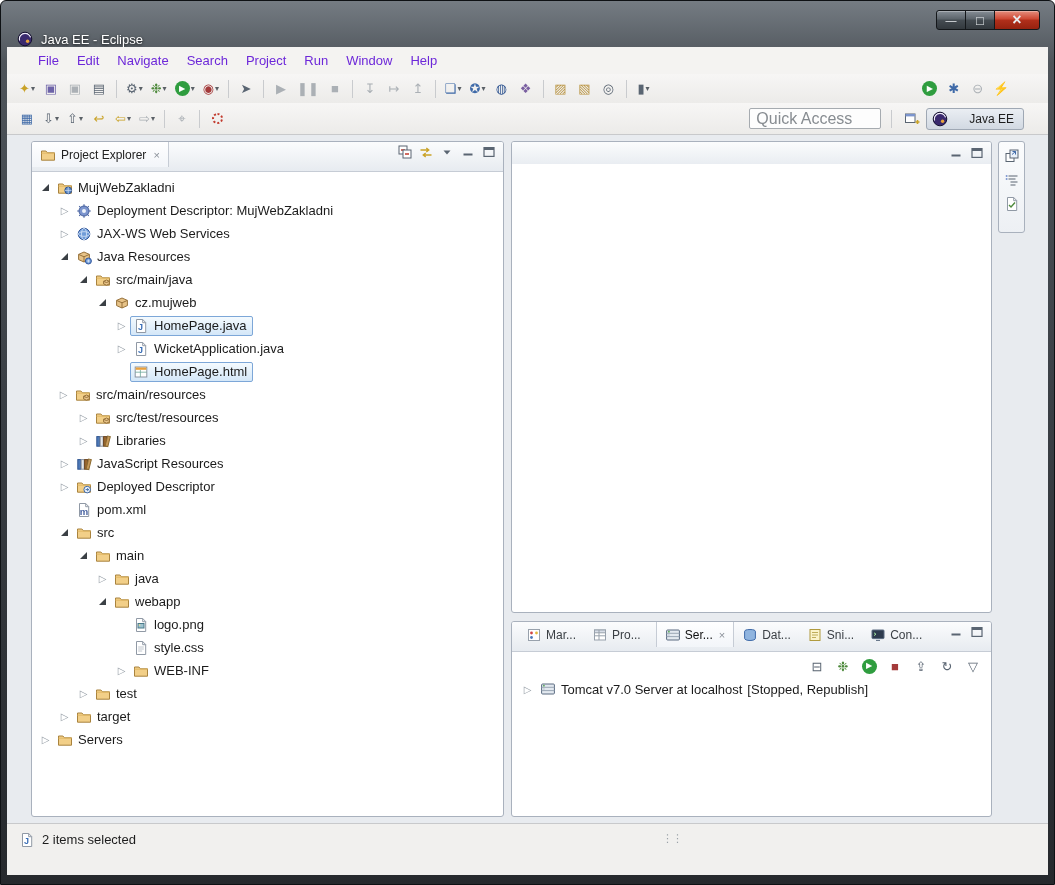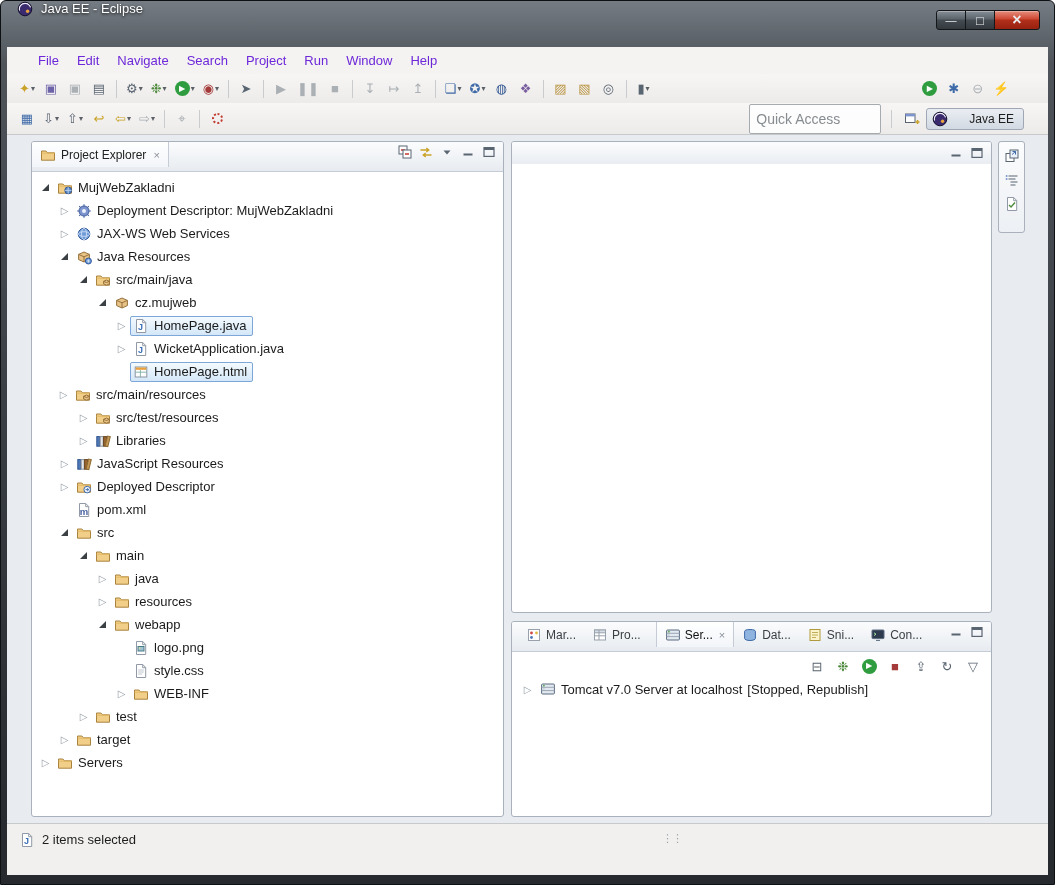--- a/index.html
+++ b/index.html
@@ -1,21 +1,21 @@
 <!DOCTYPE html>
 <html><head>
 <meta charset="utf-8">
 <style>
   html,body{margin:0;padding:0;}
   *{box-sizing:border-box;font-family:"Liberation Sans",sans-serif;}
   body{width:1055px;height:885px;overflow:hidden;background:#fff;}
   .window{position:relative;width:1055px;height:885px;border-radius:6px 6px 0 0;border:1px solid #0e1114;
     background:linear-gradient(180deg,#757c83 0%,#4e545a 7%,#3a3f45 45%,#26292d 100%);}
   
-  .titlebar{position:absolute;left:0;top:0;right:0;height:46px;display:flex;align-items:flex-start;padding-left:16px;gap:8px;}
+  .titlebar{position:absolute;left:0;top:0;right:0;height:46px;display:flex;align-items:flex-end;padding-left:16px;gap:8px;}
   .wtitle{color:#fff;font-size:13px;text-shadow:0 1px 3px rgba(0,0,0,.9);}
   .wctrls{position:absolute;top:9px;right:14px;display:flex;}
   .ctrl{width:30px;height:20px;margin-left:-1px;border:1px solid #14171a;display:flex;align-items:center;justify-content:center;
     color:#e8ecef;font-size:11px;background:linear-gradient(#878f97,#5b636a 45%,#454c52 50%,#33393e);box-shadow:inset 0 1px rgba(255,255,255,.3);}
   .ctrl:first-child{border-radius:3px 0 0 3px;}
   .ctrl-min::before{content:"—";}
   .ctrl-max::before{content:"□";font-size:13px;}
   .ctrl-close{width:46px;border-radius:0 3px 3px 0;background:linear-gradient(#e58e7d,#ce4631 45%,#b12f1b 50%,#96220f);font-weight:bold;}
   .ctrl-close::before{content:"×";font-size:16px;}
   
@@ -27,21 +27,21 @@
   .tb2{top:56px;height:32px;border-bottom:1px solid #c8c9cb;}
   .tbgroup{display:inline-flex;align-items:center;}
   .tbgroup.right1{margin-left:auto;margin-right:26px;}
   .tbgroup.right2{margin-left:auto;margin-right:16px;gap:5px;}
   .tbbtn{height:22px;min-width:22px;padding:0 2px;margin:0 1px;display:inline-flex;align-items:center;justify-content:center;border:1px solid transparent;border-radius:3px;}
   .tbbtn .g{font-size:13px;line-height:1;}
   .tbbtn.disabled .g{color:#abb0b5 !important;}
   .dd{font-size:8px;color:#5a6066;margin-left:1px;}
   .tbsep{width:1px;height:18px;background:#c9cbce;margin:0 5px;flex:none;}
   .spin{width:11px;height:11px;border:2px dotted #c23a2e;border-radius:50%;display:inline-block;}
-  .qa{width:132px;height:30px;border:1px solid #a6abb0;border-radius:2px;padding:0 6px;font-size:14px;color:#333;background:#fdfdfd;}
+  .qa{width:132px;height:21px;border:1px solid #a6abb0;border-radius:2px;padding:0 6px;font-size:16px;color:#333;background:#fdfdfd;}
   .qa::placeholder{color:#878c91;}
   .hicon{width:19px;height:19px;display:inline-flex;align-items:center;justify-content:center;border-radius:2px;}
   .persp-btn{display:inline-flex;align-items:center;gap:21px;padding:2px 9px 2px 5px;border:1px solid #9fa8b4;border-radius:3px;
     background:linear-gradient(#eaeef3,#d2d9e2);font-size:12px;color:#1d1d1d;}
   
   .workspace{position:absolute;left:0;right:0;top:88px;bottom:52px;background:#e8ebef;}
   .panel{position:absolute;background:#fff;border:1px solid #a9b1bd;border-radius:3px;overflow:hidden;}
   .pexp{left:24px;top:6px;width:473px;height:676px;}
   .editor{left:504px;top:6px;width:481px;height:472px;}
   .bottom{left:504px;top:486px;width:481px;height:196px;}
@@ -558,32 +558,20 @@
                 <span class="ico">
                   <svg viewBox="0 0 16 16">
                     <path d="M1.5 4h4.4l1.6 1.8h7v7.4H1.5z" fill="#F2CF88" stroke="#A9833E"></path>
                     <path d="M1.5 6.2h13" stroke="#E3B964"></path>
                   </svg>
                 </span>
                 <span class="tlabel">java</span>
               </span>
             </div>
             <div class="trow" style="padding-left:63px">
-              <span class="tw colg"></span>
-              <span class="tbox">
-                <span class="ico">
-                  <svg viewBox="0 0 16 16">
-                    <path d="M1.5 4h4.4l1.6 1.8h7v7.4H1.5z" fill="#F2CF88" stroke="#A9833E"></path>
-                    <path d="M1.5 6.2h13" stroke="#E3B964"></path>
-                  </svg>
-                </span>
-                <span class="tlabel">resources</span>
-              </span>
-            </div>
-            <div class="trow" style="padding-left:63px">
               <span class="tw exp"></span>
               <span class="tbox">
                 <span class="ico">
                   <svg viewBox="0 0 16 16">
                     <path d="M1.5 4h4.4l1.6 1.8h7v7.4H1.5z" fill="#F2CF88" stroke="#A9833E"></path>
                     <path d="M1.5 6.2h13" stroke="#E3B964"></path>
                   </svg>
                 </span>
                 <span class="tlabel">webapp</span>
               </span>

